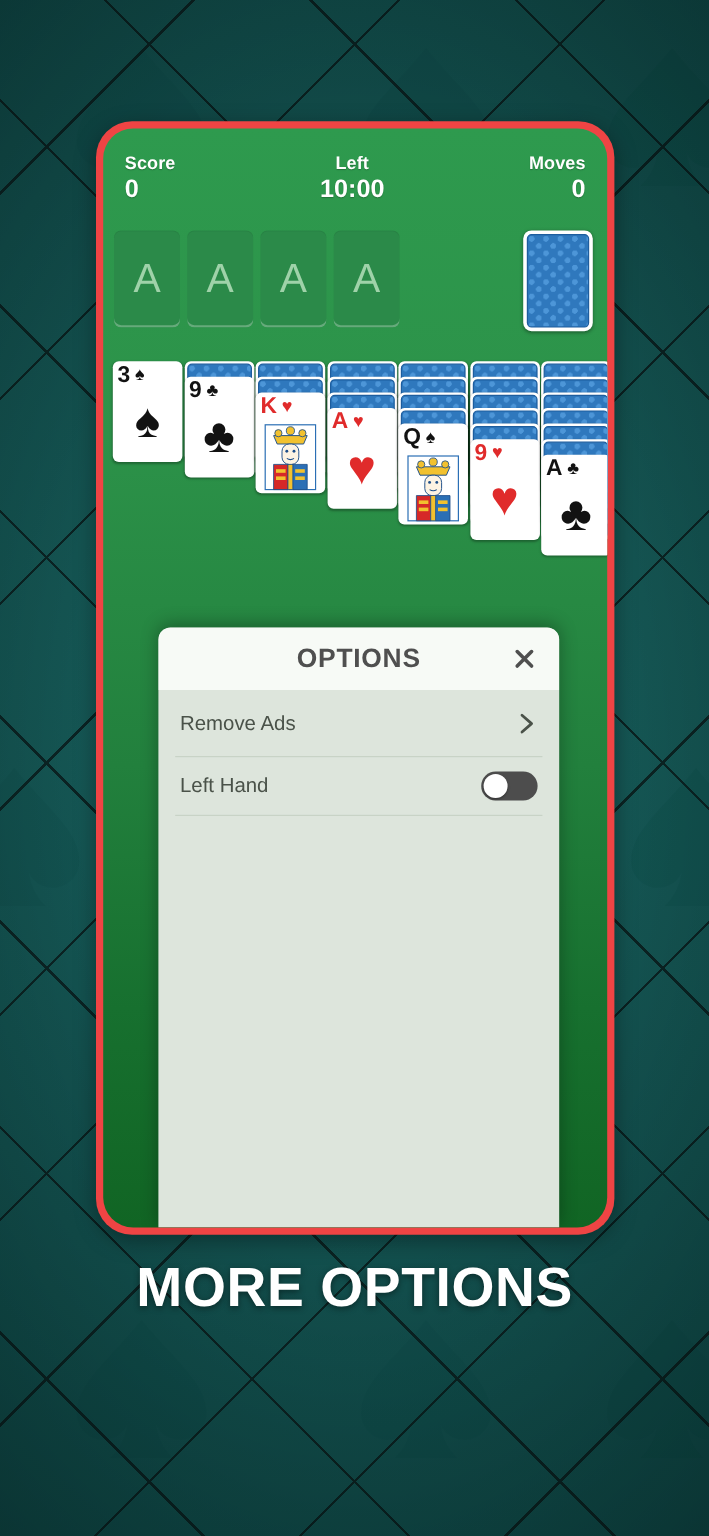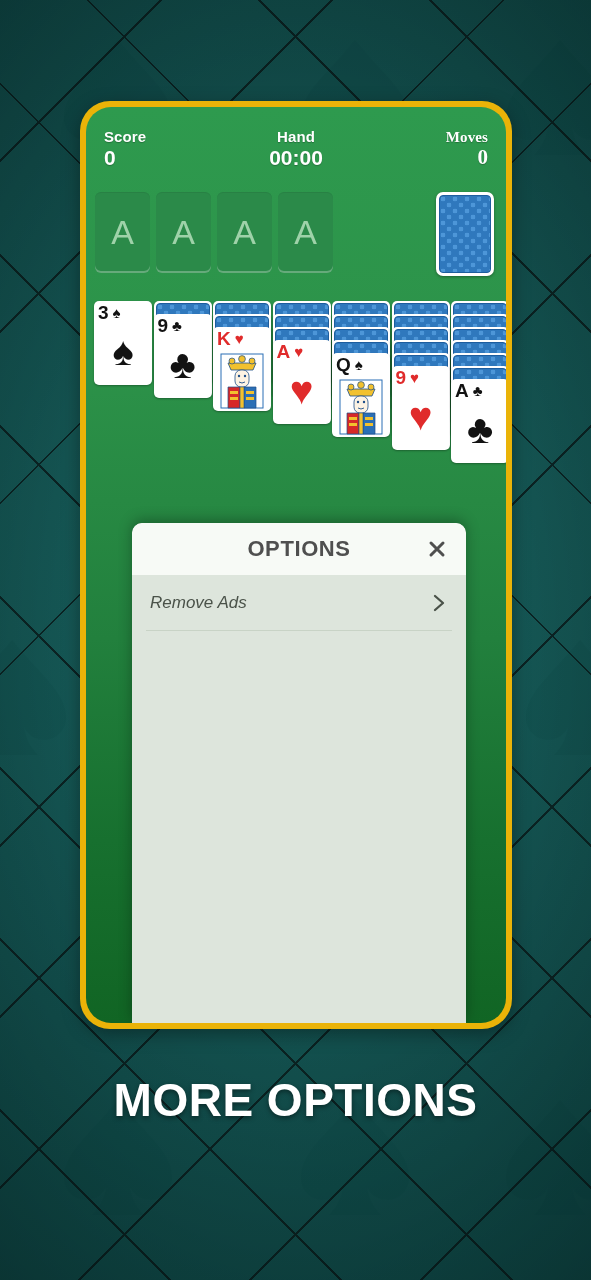--- a/index.html
+++ b/index.html
@@ -34,21 +34,21 @@
     position: absolute; inset: 0;
     background: radial-gradient(ellipse 95% 70% at 50% 50%, rgba(0,0,0,0) 35%, rgba(0,0,0,0.30) 100%);
   }
 
   
   #phone {
     position: absolute;
     left: 80px; top: 101px;
     width: 432px; height: 928px;
     border-radius: 30px;
-    background: #eab308;
+    background: #ef4444;
     padding: 6px;
     box-shadow: 0 5px 18px rgba(0,0,0,0.35);
   }
   #screen {
     position: relative;
     width: 100%; height: 100%;
     border-radius: 25px;
     overflow: hidden;
     background: linear-gradient(180deg, #2e9a4e 0%, #2c9249 28%, #22803d 58%, #17702f 80%, #116524 100%);
   }
@@ -58,21 +58,21 @@
     position: absolute; left: 0; top: 0;
     width: 100%; height: 72px;
     padding: 22px 18px 0 18px;
     display: flex; align-items: flex-start;
     justify-content: space-between;
     color: #ffffff;
   }
   .hud-block { display: flex; flex-direction: column; line-height: 1.12; }
   .hud-block.left  { align-items: flex-start; }
   .hud-block.mid   { align-items: center; }
-  .hud-block.right { align-items: flex-end; font-family: Liberation Serif, serif; }
+  .hud-block.right { align-items: flex-end; }
   .hud-label { font-size: 15px; font-weight: bold; letter-spacing: .1px;
                text-shadow: 0 1px 1px rgba(0,0,0,.25); }
   .hud-value { font-size: 21px; font-weight: bold;
                text-shadow: 0 1px 1px rgba(0,0,0,.25); }
 
   
   #foundations {
     position: absolute; left: 9px; top: 85px;
     display: flex; gap: 6px;
   }
@@ -167,21 +167,21 @@
     color: #4f4f4f; letter-spacing: .6px;
   }
   #close-btn {
     position: absolute; right: 16px; top: 50%;
     transform: translateY(-50%);
     width: 26px; height: 26px;
     display: flex; align-items: center; justify-content: center;
     color: #4f4f4f;
     cursor: pointer;
   }
-  #options-list { padding: 0 14px; font-style: italic; }
+  #options-list { padding: 0 14px; }
   .opt-row {
     height: 49px;
     display: flex; align-items: center; justify-content: space-between;
     border-bottom: 1px solid #c8d3c6;
     padding: 0 4px;
   }
   .opt-row:first-child { height: 56px; border-bottom: 1px solid #c8d3c6; }
   .opt-label { font-size: 17px; color: #4a5249; }
   .chev {
     width: 18px; height: 18px;
@@ -205,21 +205,21 @@
     box-shadow: 0 1px 2px rgba(0,0,0,.35);
   }
   .toggle.on  .knob { left: 25px; }
   .toggle.off .knob { left: 2px; }
 
   
   #banner {
     position: absolute; left: 0; bottom: 0;
     width: 591px; height: 251px;
     display: flex; align-items: flex-start; justify-content: center;
-    padding-top: 44px;
+    padding-top: 16px;
     text-align: right;
   }
   #banner-text {
     font-size: 46px; font-weight: bold;
     color: #ffffff; letter-spacing: .5px;
     text-shadow: 0 2px 5px rgba(0,0,0,.45);
   }
 </style>
 </head>
 <body>
@@ -243,22 +243,22 @@
 
 <div id="phone">
   <div id="screen">
 
     <div id="hud">
       <div class="hud-block left">
         <span class="hud-label">Score</span>
         <span class="hud-value">0</span>
       </div>
       <div class="hud-block mid">
-        <span class="hud-label">Hand</span>
-        <span class="hud-value">00:00</span>
+        <span class="hud-label">Left</span>
+        <span class="hud-value">10:00</span>
       </div>
       <div class="hud-block right">
         <span class="hud-label">Moves</span>
         <span class="hud-value">0</span>
       </div>
     </div>
 
     <div id="foundations">
         <div class="foundation">
           <span>A</span>
@@ -452,20 +452,26 @@
       </div>
       <div id="options-list">
           <div class="opt-row">
             <span class="opt-label">Remove Ads</span>
             <span class="chev">
               <svg width="16" height="18" viewBox="0 0 16 18">
                 <path d="M4 2 L12 9 L4 16" stroke="currentColor" stroke-width="2.3" fill="none" stroke-linecap="round" stroke-linejoin="round"></path>
               </svg>
             </span>
           </div>
+          <div class="opt-row">
+            <span class="opt-label">Left Hand</span>
+            <div class="toggle off">
+              <span class="knob"></span>
+            </div>
+          </div>
         </div>
     </div>
 
   </div>
 </div>
 
 <div id="banner">
   <span id="banner-text">MORE OPTIONS</span>
 </div>
 

